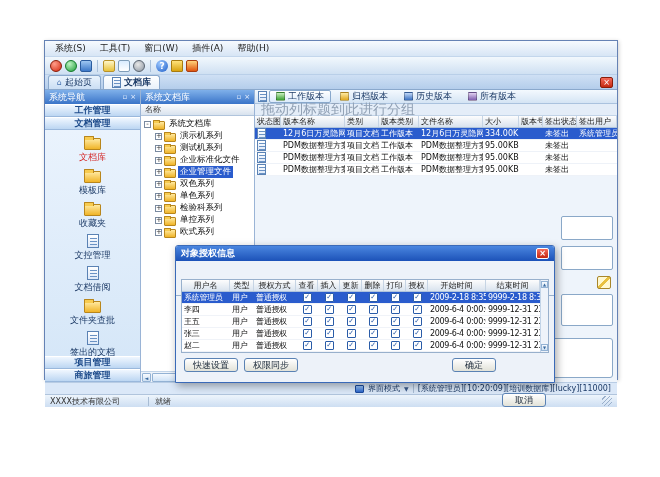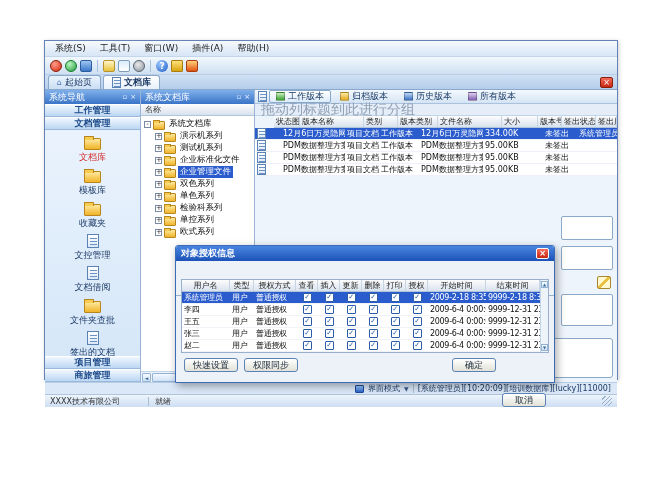--- a/index.html
+++ b/index.html
@@ -64,21 +64,21 @@
 .main{flex:1;display:flex;flex-direction:column;background:#eef4fb;overflow:hidden;}
 .vtabs{height:14px;background:linear-gradient(#f4f9fe,#d4e4f4);border-bottom:1px solid #aac2de;display:flex;align-items:center;padding:0 3px;gap:2px;font-size:9px;flex:none;}
 .vtab{display:flex;align-items:center;gap:3px;padding:0 6px;height:13px;color:#1c3a66;border:1px solid transparent;white-space:nowrap;}
 .vtab.active{background:linear-gradient(#ffffff,#dcebfb);border:1px solid #88a8cc;border-radius:2px;}
 .mini{width:9px;height:9px;border-radius:1px;border:1px solid rgba(0,0,0,.25);flex:none;}
 .mini.green{background:linear-gradient(#c8f0c0,#3aa030);}
 .mini.yellow{background:linear-gradient(#ffeaa0,#e0a820);}
 .mini.blue{background:linear-gradient(#c0d8f8,#3a70c0);}
 .mini.purple{background:linear-gradient(#e0d0f0,#8060b0);}
 .group-hint{height:12px;background:#e4edf8;border-bottom:1px solid #c2d4e8;font-size:14px;color:#90a0b4;display:flex;align-items:center;padding:0 6px;flex:none;}
-.grid-header{height:12px;display:flex;background:linear-gradient(#fdfdfd,#d8e2ee);border-bottom:1px solid #b0c4dc;font-size:8px;color:#222;flex:none;margin-left:19px;}
+.grid-header{height:12px;display:flex;background:linear-gradient(#fdfdfd,#d8e2ee);border-bottom:1px solid #b0c4dc;font-size:8px;color:#222;flex:none;}
 .gh{border-right:1px solid #c6d4e4;display:flex;align-items:center;padding:0 2px;overflow:hidden;white-space:nowrap;}
 .grid-row{height:12px;display:flex;background:#fff;font-size:8px;color:#111;border-bottom:1px solid #eef2f8;flex:none;}
 .grid-row.selected{background:#2a5ccd;color:#fff;}
 .gc{display:flex;align-items:center;padding:0 2px;overflow:hidden;white-space:nowrap;}
 .c0{width:26px;}.c1{width:64px;}.c2{width:34px;}.c3{width:40px;}.c4{width:64px;}.c5{width:36px;}.c6{width:24px;}.c7{width:34px;}.c8{flex:1;}
 .workarea{flex:1;position:relative;}
 .field-box{position:absolute;background:#fff;border:1px solid #8aa8c8;border-radius:2px;}
 .pencil-btn{position:absolute;width:14px;height:13px;background:linear-gradient(135deg,#fff8d0 40%,#e8c040 42%,#e8c040 58%,#fff8d0 60%);border:1px solid #a8862a;border-radius:2px;}
 .remark-label{position:absolute;font-size:9px;color:#333;}
 .xp-btn{height:14px;padding:0 8px;font-size:9px;color:#1c2a3a;background:linear-gradient(#ffffff,#e2e2d8);border:1px solid #5a82b4;border-radius:3px;display:inline-flex;align-items:center;justify-content:center;white-space:nowrap;}

